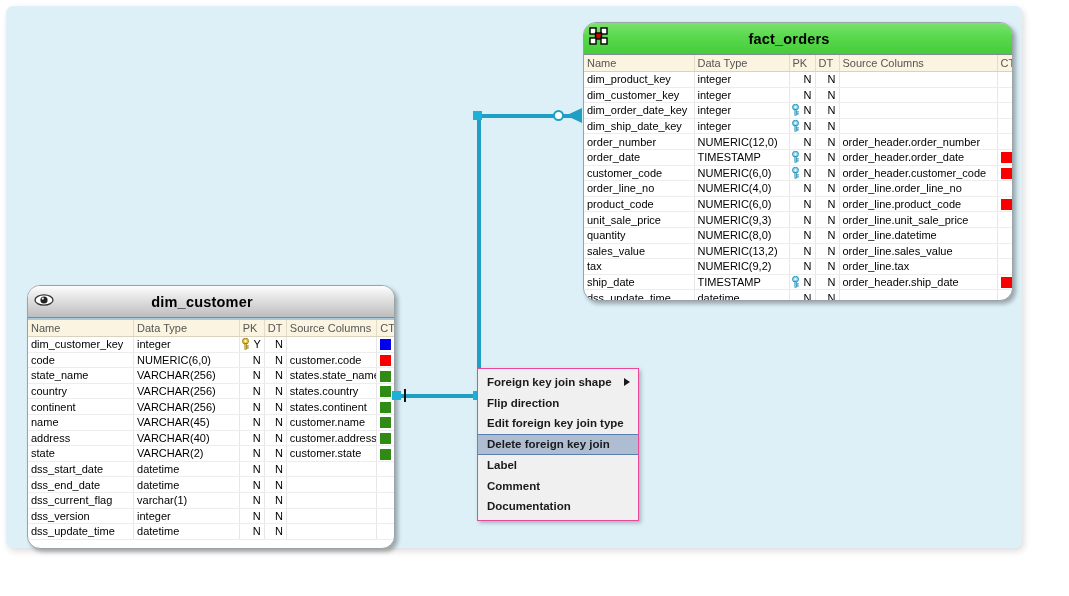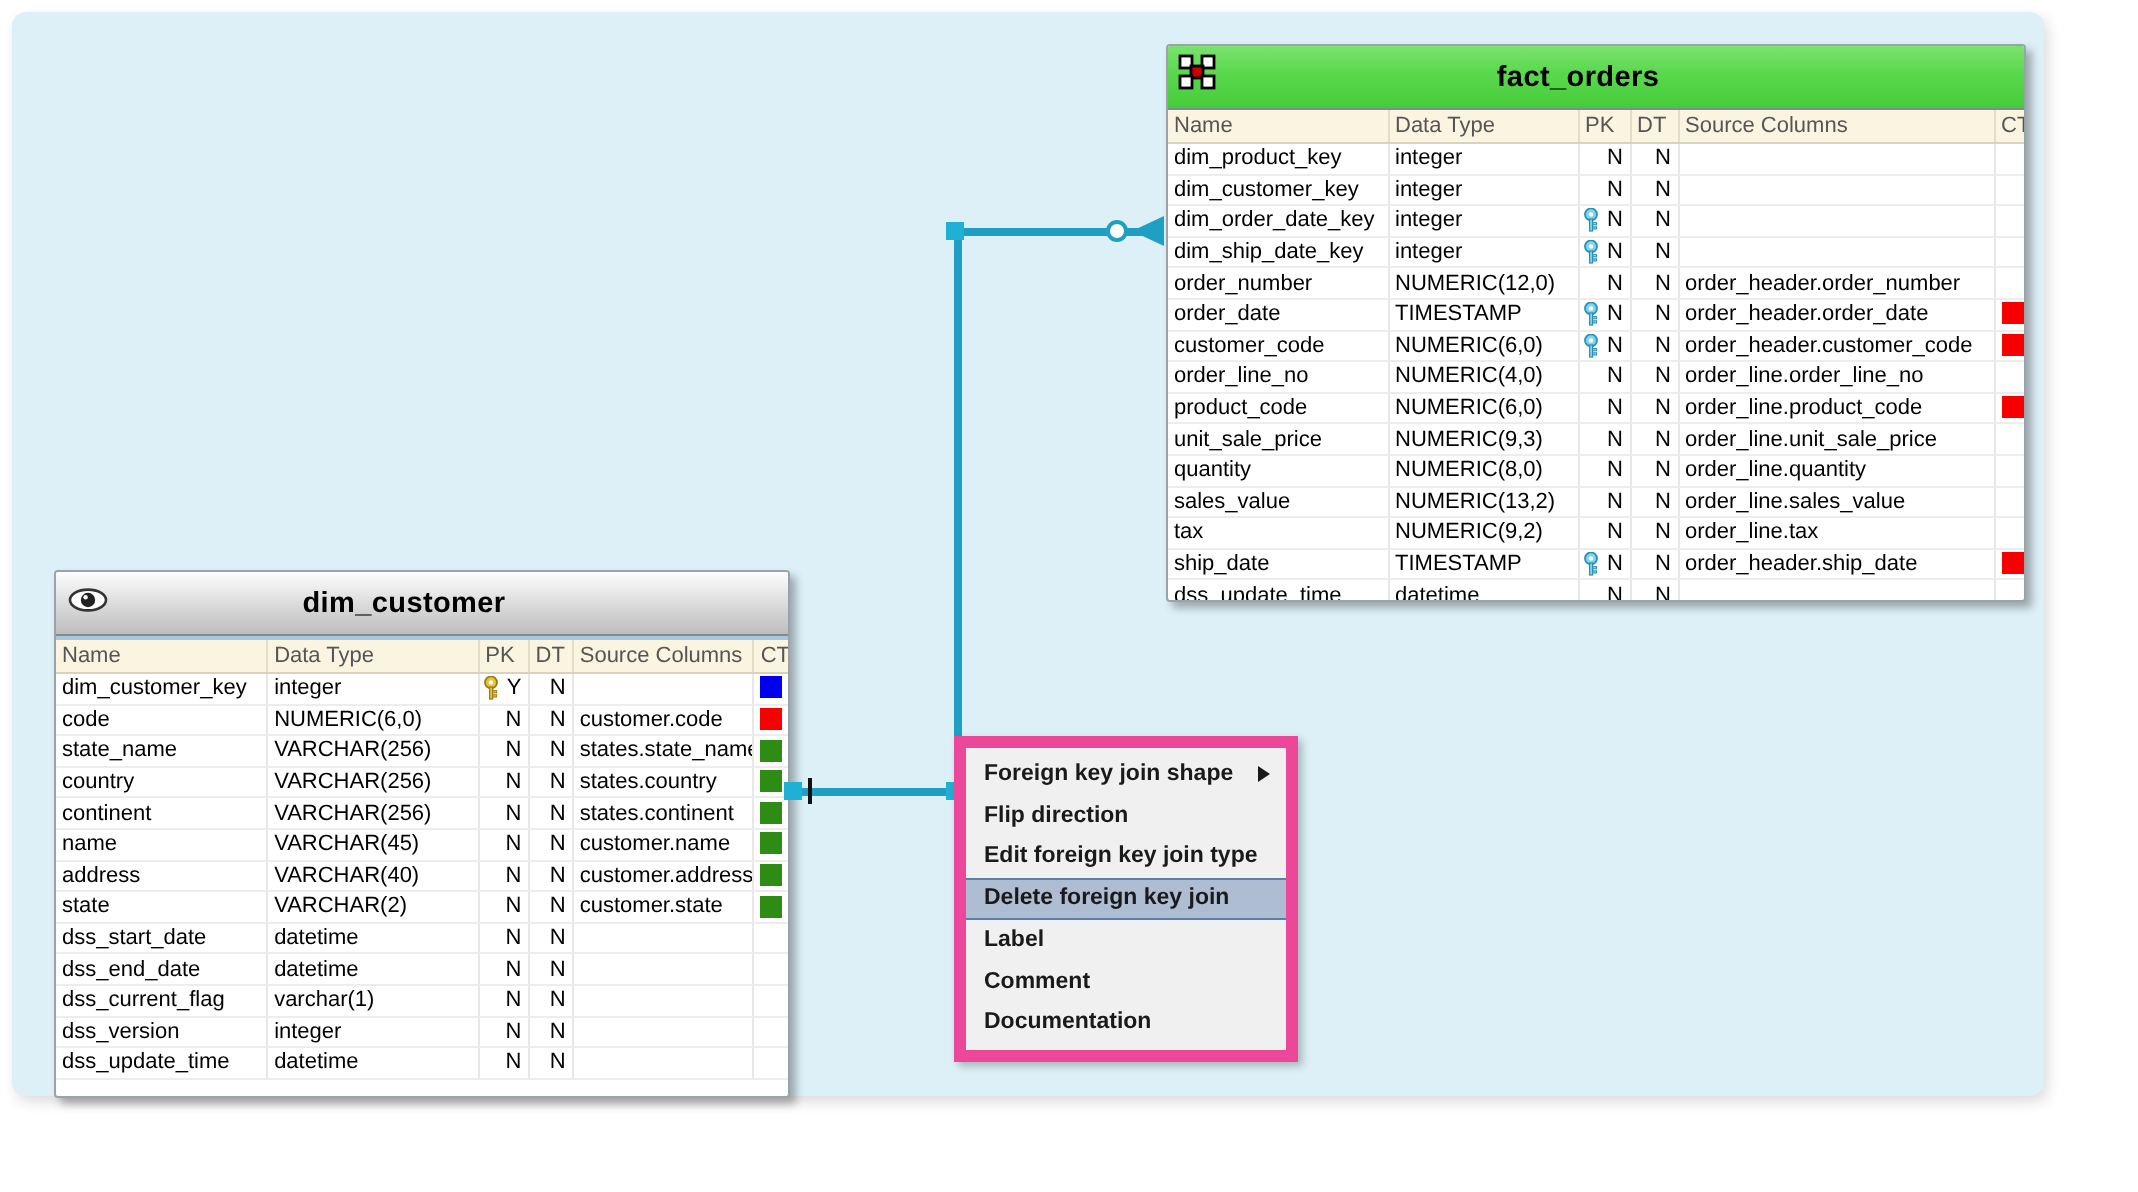--- a/index.html
+++ b/index.html
@@ -15,21 +15,21 @@
     position:absolute;left:6px;top:6px;width:1016px;height:542px;
     background:#ddf0f8;
     border-radius:7px;
     box-shadow:2px 3px 7px rgba(0,0,0,0.14);
   }
   
   .erd-table{
     position:absolute;
     background:#ffffff;
     border:1px solid #9aa4a8;
-    border-radius:2px;
+    border-radius:13px;
     box-shadow:3px 3px 4px rgba(0,0,0,0.30);
     overflow:hidden;
     font-size:11px;
     color:#000;
   }
   .tbl-title{
     height:31px;
     display:flex;align-items:center;
     position:relative;
     border-bottom:1px solid #7f8c92;
@@ -86,21 +86,21 @@
   .handle{position:absolute;width:9px;height:9px;background:#1fb0d6;}
   .circlecap{
     position:absolute;width:11px;height:11px;border-radius:50%;
     background:#ffffff;border:2px solid #1f9fc4;box-sizing:border-box;
   }
   .tick{position:absolute;width:1.5px;height:13px;background:#111;}
   
   #ctxmenu{
     position:absolute;left:477px;top:368px;width:160px;
     background:#f0f0f0;
-    border:6px solid #ec4899;
+    border:1px solid #ec4899;
     box-shadow:2px 2px 4px rgba(0,0,0,0.25);
     font-size:11.5px;
     padding:3px 0 3px 0;
   }
   .mi{
     height:20.5px;line-height:20.5px;
     padding-left:9px;padding-right:8px;
     color:#1a1a1a;font-weight:bold;font-size:11.5px;
     white-space:nowrap;position:relative;
     cursor:default;
@@ -259,21 +259,21 @@
             <td class="c-pk">N</td>
             <td class="c-dt">N</td>
             <td class="c-src">order_line.unit_sale_price</td>
             <td class="c-ct"></td>
           </tr>
           <tr>
             <td class="c-name">quantity</td>
             <td class="c-dtype">NUMERIC(8,0)</td>
             <td class="c-pk">N</td>
             <td class="c-dt">N</td>
-            <td class="c-src">order_line.quantity</td>
+            <td class="c-src">order_line.datetime</td>
             <td class="c-ct"></td>
           </tr>
           <tr>
             <td class="c-name">sales_value</td>
             <td class="c-dtype">NUMERIC(13,2)</td>
             <td class="c-pk">N</td>
             <td class="c-dt">N</td>
             <td class="c-src">order_line.sales_value</td>
             <td class="c-ct"></td>
           </tr>

